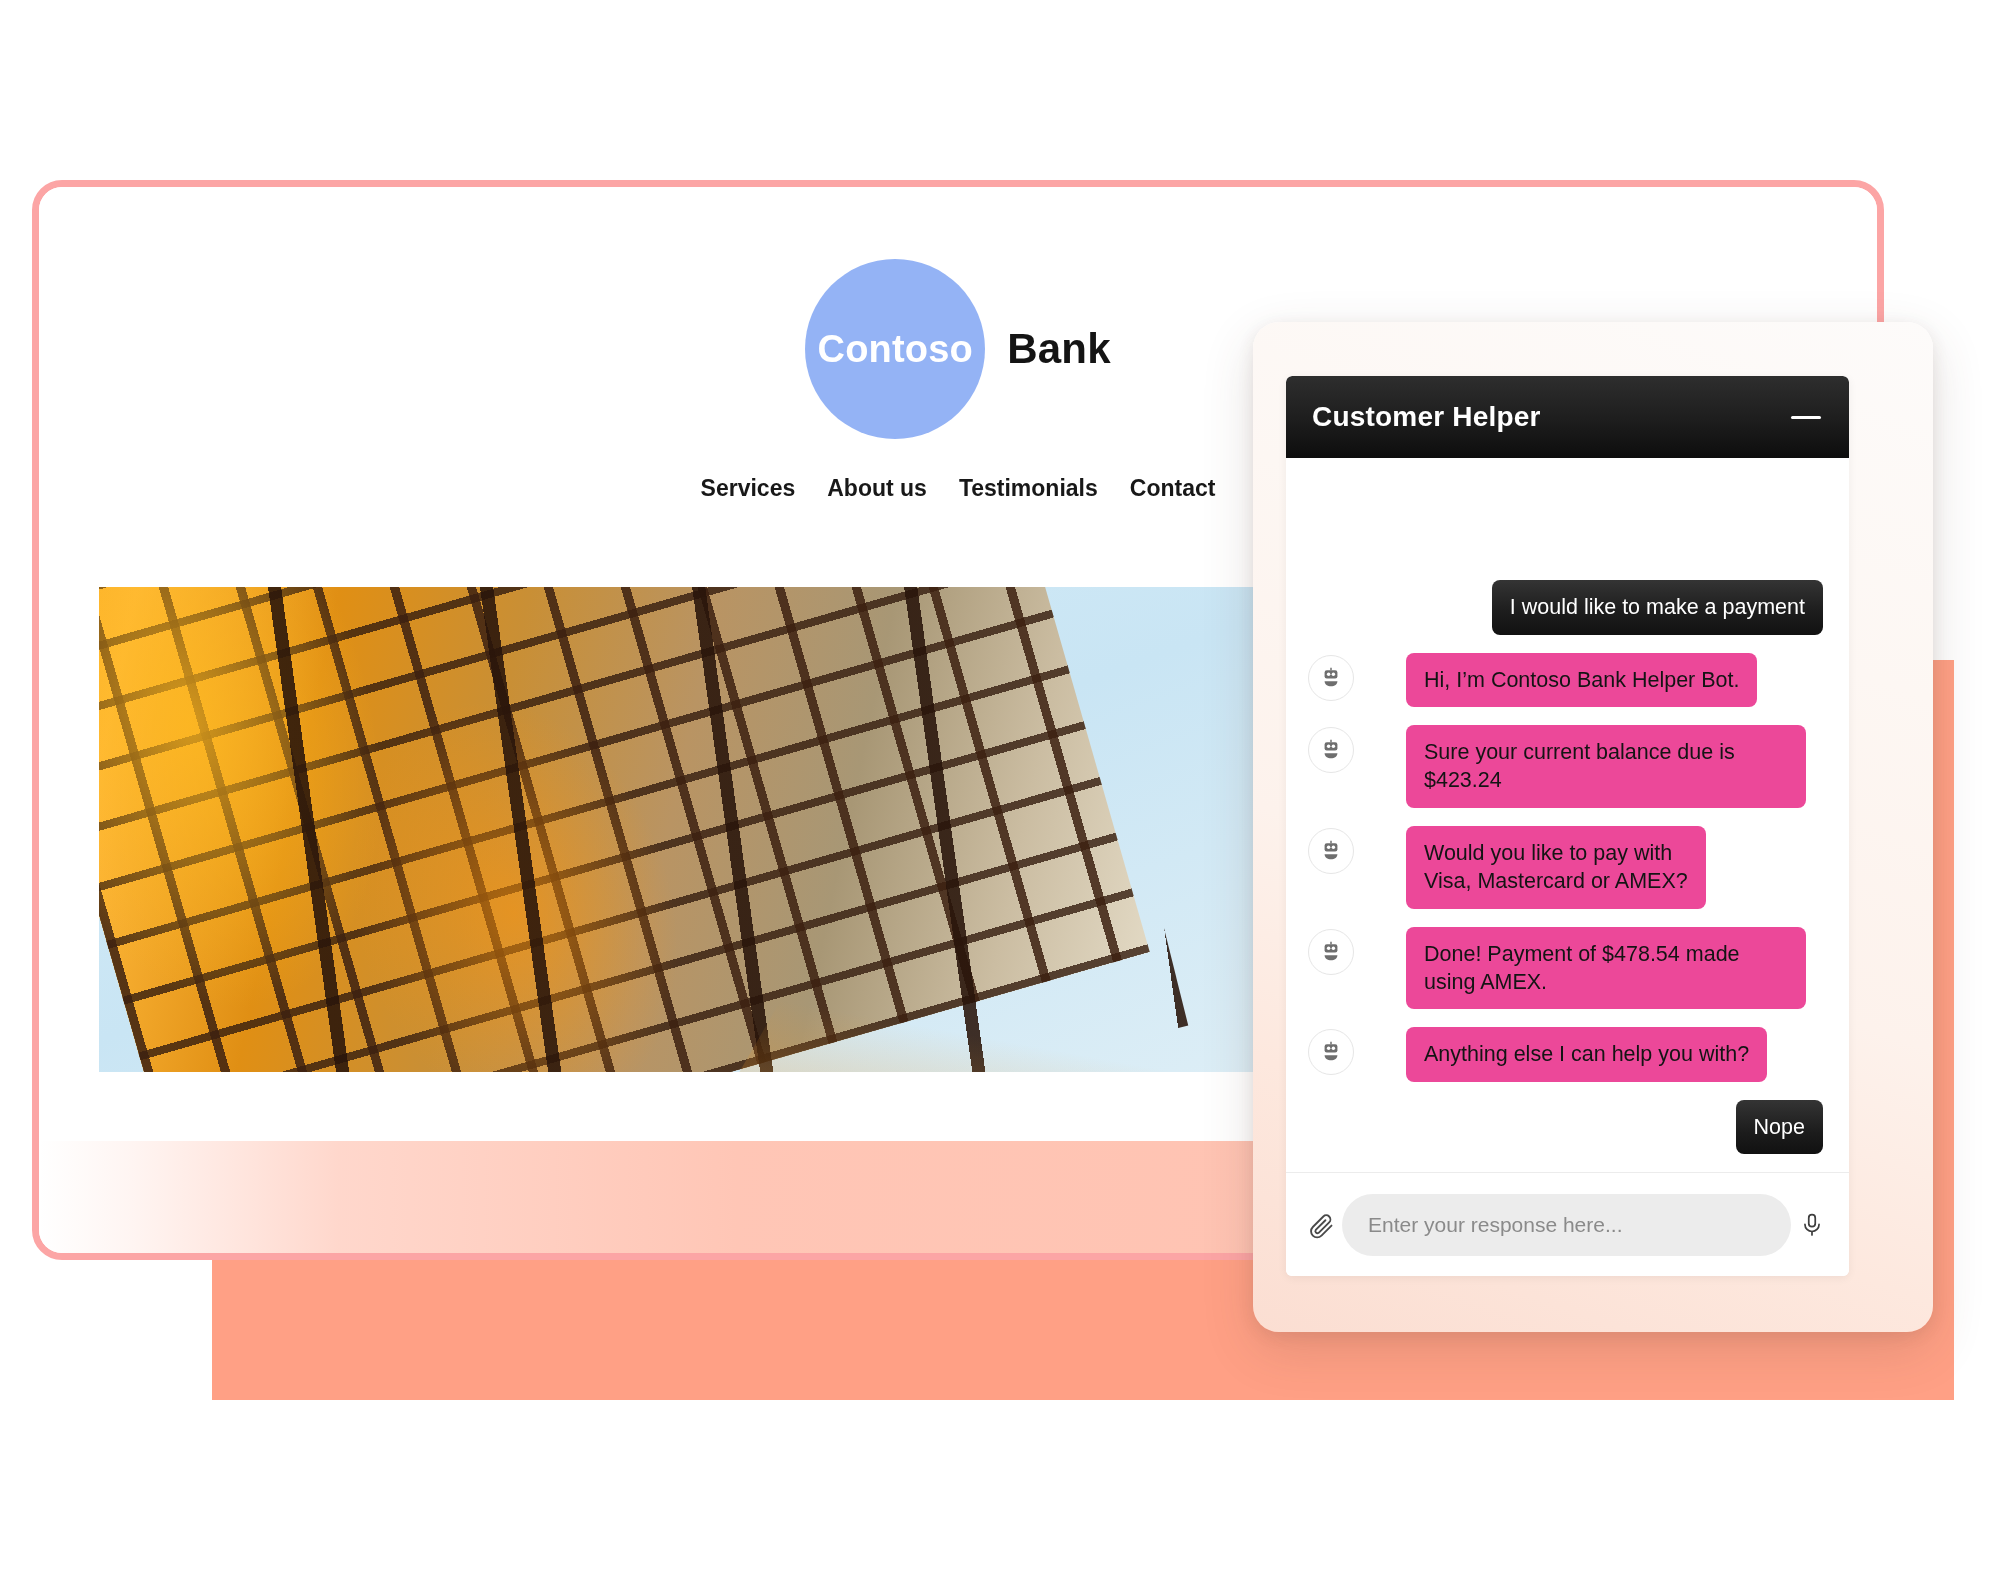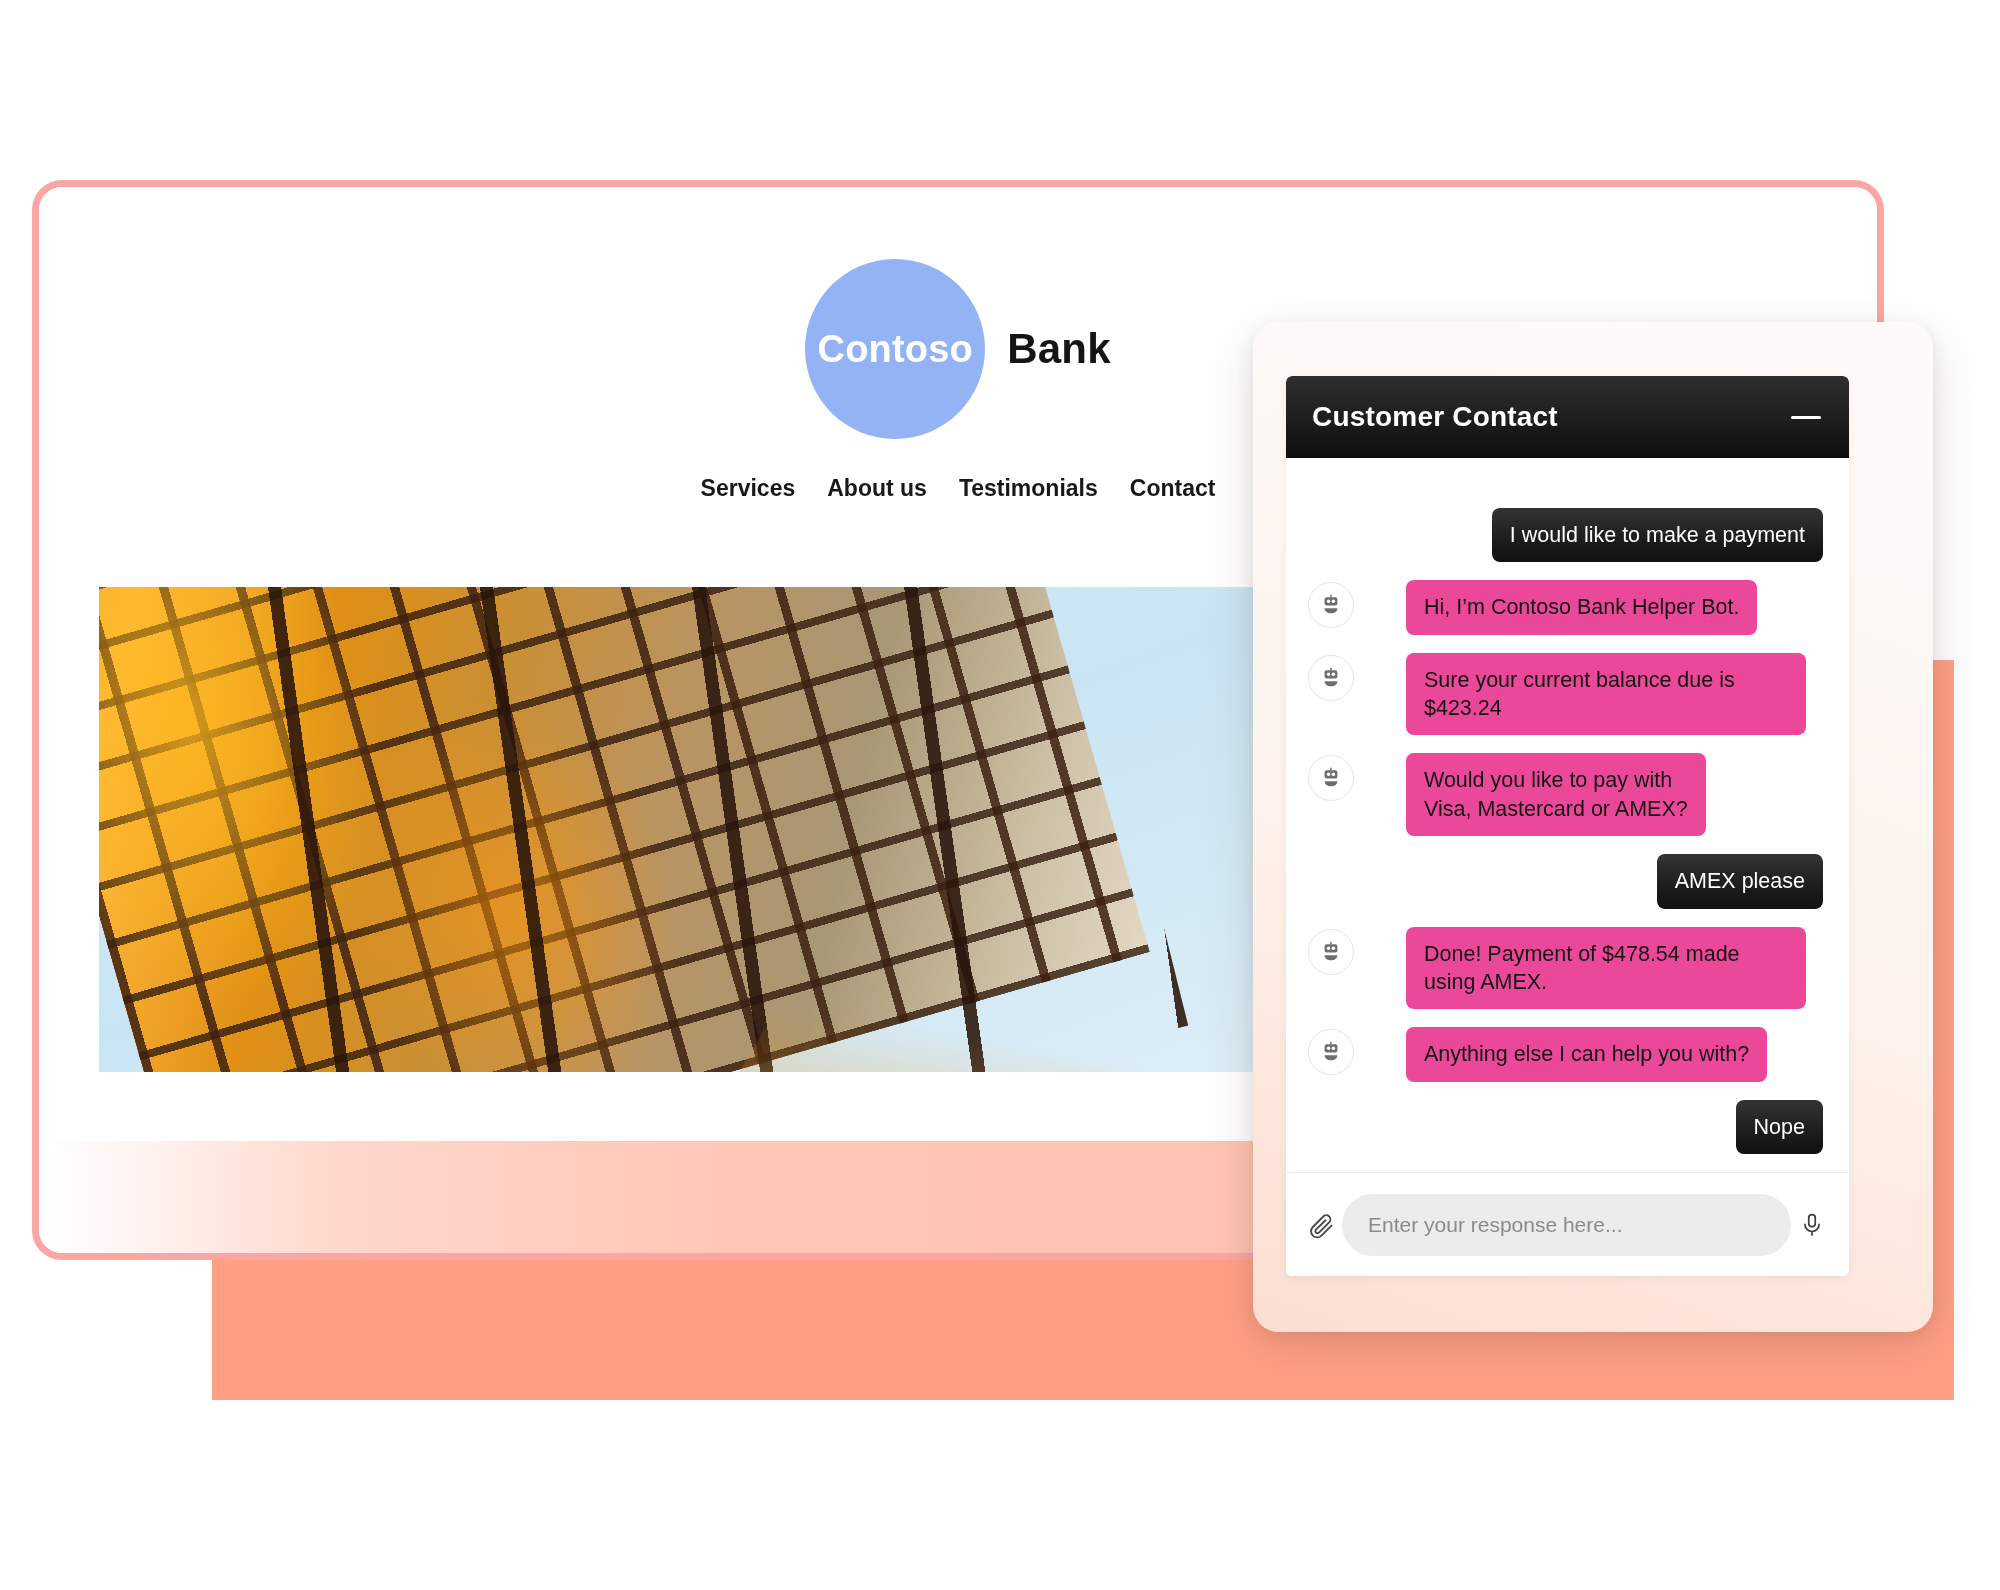--- a/index.html
+++ b/index.html
@@ -445,21 +445,21 @@
       </div>
 
       <div class="window-coral-band"></div>
     </div>
   </div>
 
   <div class="chat-card">
     <div class="chat-inner">
 
       <div class="chat-header">
-        <span class="chat-title">Customer Contact</span>
+        <span class="chat-title">Customer Helper</span>
         <span class="minimize-icon"></span>
       </div>
 
       <div class="chat-body">
 
         <div class="msg-row user">
           <div class="bubble user">I would like to make a payment</div>
         </div>
 
         <div class="msg-row bot">
@@ -494,23 +494,20 @@
               <rect x="5" y="3.5" width="14" height="9" rx="2.4" fill="#6e6e6e"></rect>
               <circle cx="9.4" cy="8" r="1.9" fill="#ffffff"></circle>
               <circle cx="14.6" cy="8" r="1.9" fill="#ffffff"></circle>
               <rect x="11.2" y="0.8" width="1.6" height="2.8" fill="#6e6e6e"></rect>
               <path d="M5 15.5h14c0 3.3-3.1 5.5-7 5.5s-7-2.2-7-5.5z" fill="#6e6e6e"></path>
             </svg>
           </div>
           <div class="bubble bot" style="max-width:300px;">Would you like to pay with Visa, Mastercard or AMEX?</div>
         </div>
 
-        <div class="msg-row user">
-          <div class="bubble user">AMEX please</div>
-        </div>
 
         <div class="msg-row bot">
           <div class="bot-avatar">
             <svg width="22" height="22" viewBox="0 0 24 24" aria-hidden="true">
               <rect x="5" y="3.5" width="14" height="9" rx="2.4" fill="#6e6e6e"></rect>
               <circle cx="9.4" cy="8" r="1.9" fill="#ffffff"></circle>
               <circle cx="14.6" cy="8" r="1.9" fill="#ffffff"></circle>
               <rect x="11.2" y="0.8" width="1.6" height="2.8" fill="#6e6e6e"></rect>
               <path d="M5 15.5h14c0 3.3-3.1 5.5-7 5.5s-7-2.2-7-5.5z" fill="#6e6e6e"></path>
             </svg>

